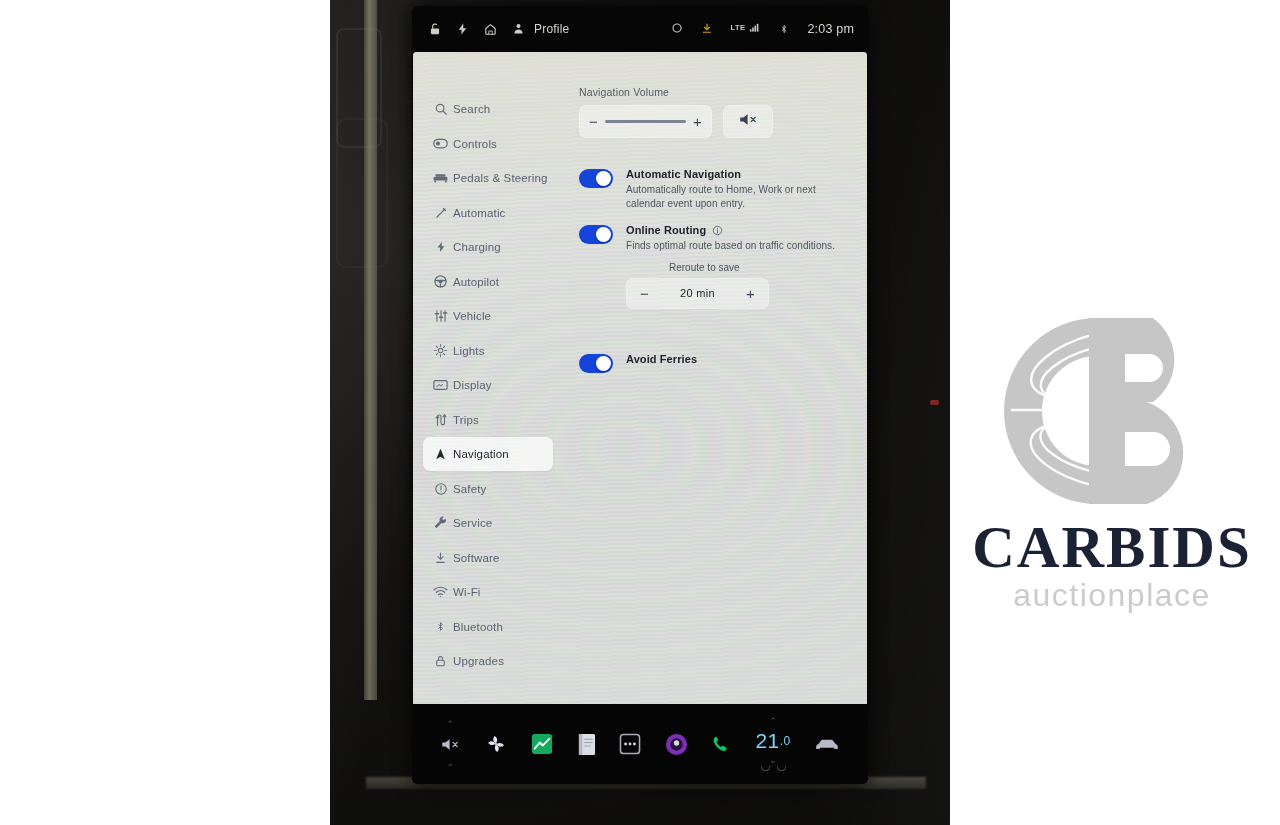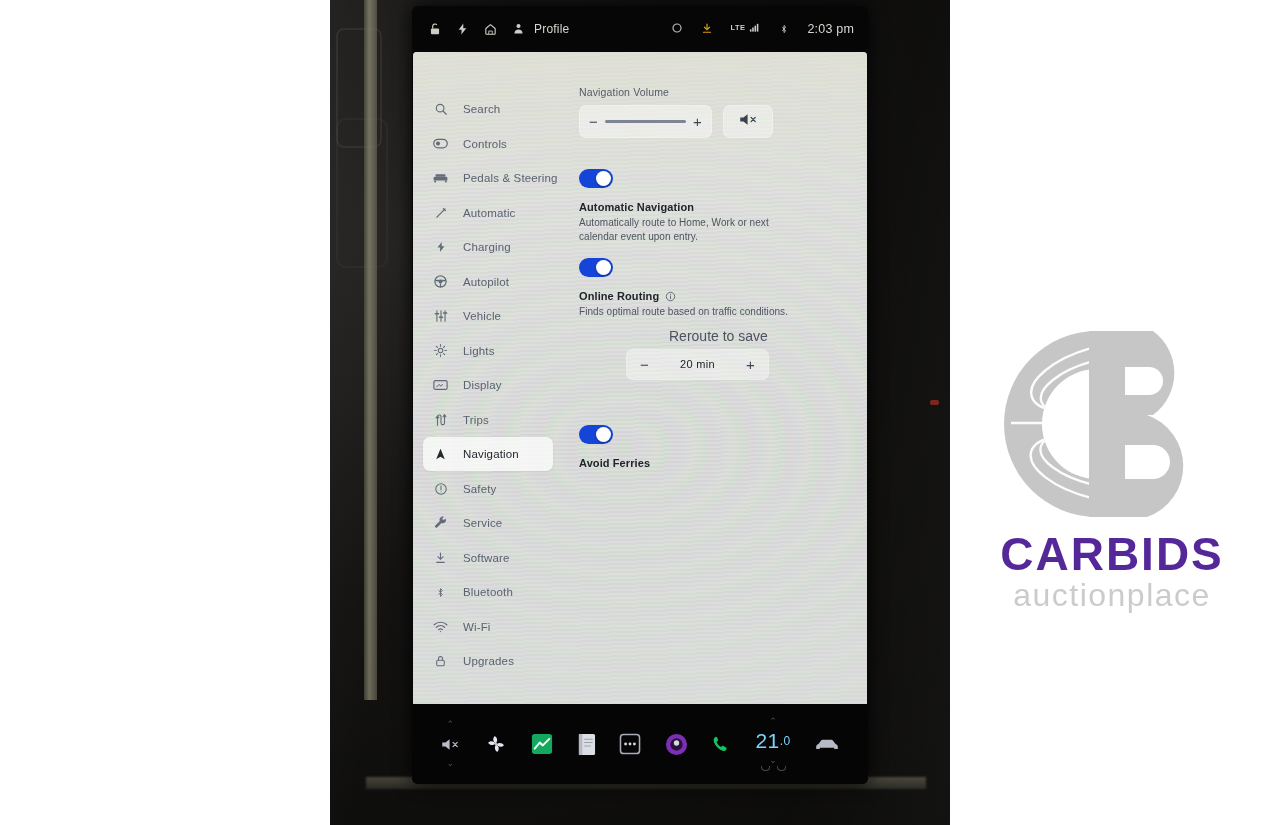--- a/index.html
+++ b/index.html
@@ -108,21 +108,21 @@
                 rgba(228,230,226,.25) 60%, rgba(222,224,222,.55) 100%);
     pointer-events: none;
   }
 
   .panel-body { position: relative; display: flex; height: 100%; z-index: 3; }
 
   
   .sidebar { width: 148px; padding-top: 40px; flex-shrink: 0; }
   .nav-item {
     position: relative;
-    display: flex; align-items: center; gap: 15px;
+    display: flex; align-items: center; gap: 5px;
     height: 34px; margin: 0 8px 0 10px; padding-left: 10px;
     border-radius: 7px;
     color: #5a6170; font-size: 11.5px; letter-spacing: .15px;
   }
   .nav-item + .nav-item { margin-top: 0.5px; }
   .nav-item.active {
     background: rgba(255,255,255,.72);
     color: #24282e;
     box-shadow: 0 1px 3px rgba(0,0,0,.06);
   }
@@ -150,21 +150,21 @@
     flex: 1; height: 2.5px; margin: 0 6px; border-radius: 2px;
     background: #7e8494;
   }
   .mute-btn {
     width: 50px; height: 33px; border-radius: 7px;
     background: rgba(255,255,255,.38);
     display: flex; align-items: center; justify-content: center;
     box-shadow: inset 0 0 0 1px rgba(255,255,255,.22);
   }
 
-  .toggle-row { display: flex; align-items: flex-start; gap: 13px; flex-direction: column; }
+  .toggle-row { display: flex; align-items: flex-start; gap: 13px; }
   .toggle {
     width: 34px; height: 19px; border-radius: 10px; flex-shrink: 0;
     position: relative; margin-top: 1px;
   }
   .toggle.on  { background: #1444d8; }
   .toggle.off { background: #bdbdc2; }
   .knob {
     position: absolute; top: 2px; width: 15px; height: 15px; border-radius: 50%;
     background: #fff; box-shadow: 0 1px 2px rgba(0,0,0,.3);
   }
@@ -176,21 +176,21 @@
     font-size: 11px; color: #20242b; font-weight: bold; letter-spacing: .1px;
     display: flex; align-items: center; gap: 6px;
   }
   .toggle-desc {
     font-size: 10px; color: #4e5460; line-height: 1.35; margin-top: 3px; max-width: 222px;
     letter-spacing: .05px;
   }
   .info-ico { width: 11px; height: 11px; display: inline-flex; }
 
   .reroute-block { margin-left: 47px; margin-top: 9px; }
-  .reroute-label { font-size: 14px; color: #4c525e; margin-bottom: 5px; padding-left: 43px; }
+  .reroute-label { font-size: 10px; color: #4c525e; margin-bottom: 5px; padding-left: 43px; }
   .stepper {
     width: 143px; height: 31px; border-radius: 7px;
     background: rgba(255,255,255,.40);
     display: flex; align-items: center; justify-content: space-between;
     padding: 0 13px;
     box-shadow: inset 0 0 0 1px rgba(255,255,255,.2);
   }
   .stepper-val { font-size: 11px; color: #20242b; letter-spacing: .3px; }
 
   .gap-24 { height: 24px; }
@@ -215,22 +215,22 @@
     border: 1.3px solid #43474f; border-top: none;
   }
 
   
   .watermark {
     position: absolute; right: 18px; bottom: 10px;
     width: 300px; text-align: center; opacity: .95;
   }
   .wm-logo { display: block; margin: 0 auto; }
   .wm-name {
-    font-size: 46px; font-weight: bold; color: #4c1d95; letter-spacing: 2px;
-    line-height: 1; margin-top: 2px;
+    font-size: 59px; font-weight: bold; color: #0f172a; letter-spacing: 2px;
+    line-height: 1; margin-top: 2px; font-family: Liberation Serif, serif;
   }
   .wm-sub {
     font-size: 32px; color: #c9c9c9; letter-spacing: 1.5px; line-height: 1.15;
   }
 </style>
 </head>
 <body>
 
 <div id="root">
 
@@ -450,37 +450,37 @@
                   <path d="M12 3v10.5"></path>
                     <path d="M7.2 9.6 12 14.4 16.8 9.6"></path>
                     <path d="M5 20h14"></path>
                 </svg>
               </span>
               <span class="nav-label">Software</span>
             </div>
 
             <div class="nav-item">
               <span class="nav-icon">
-                <svg width="11" height="15" viewBox="0 0 24 24" fill="none" stroke="#646b78" stroke-width="2" stroke-linejoin="round">
-                  <path d="M8 7.2 16 16.8 12 20.5V3.5l4 3.7L8 16.8"></path>
-                </svg>
-              </span>
-              <span class="nav-label">Bluetooth</span>
-            </div>
-
-            <div class="nav-item">
-              <span class="nav-icon">
                 <svg width="15" height="12" viewBox="0 0 24 18" fill="none" stroke="#646b78" stroke-width="1.9" stroke-linecap="round">
                   <path d="M1.8 5.4a15 15 0 0 1 20.4 0"></path>
                   <path d="M5.4 9.4a10 10 0 0 1 13.2 0"></path>
                   <path d="M8.9 13.2a5 5 0 0 1 6.2 0"></path>
                   <circle cx="12" cy="16.3" r="1.1" fill="#646b78" stroke="none"></circle>
                 </svg>
               </span>
               <span class="nav-label">Wi-Fi</span>
+            </div>
+
+            <div class="nav-item">
+              <span class="nav-icon">
+                <svg width="11" height="15" viewBox="0 0 24 24" fill="none" stroke="#646b78" stroke-width="2" stroke-linejoin="round">
+                  <path d="M8 7.2 16 16.8 12 20.5V3.5l4 3.7L8 16.8"></path>
+                </svg>
+              </span>
+              <span class="nav-label">Bluetooth</span>
             </div>
 
             <div class="nav-item">
               <span class="nav-icon">
                 <svg width="13" height="14" viewBox="0 0 24 24" fill="none" stroke="#646b78" stroke-width="1.9">
                   <rect x="5" y="10.6" width="14" height="10" rx="2.2"></rect>
                   <path d="M8.3 10.6V7.6a3.7 3.7 0 0 1 7.4 0v3"></path>
                 </svg>
               </span>
               <span class="nav-label">Upgrades</span>

